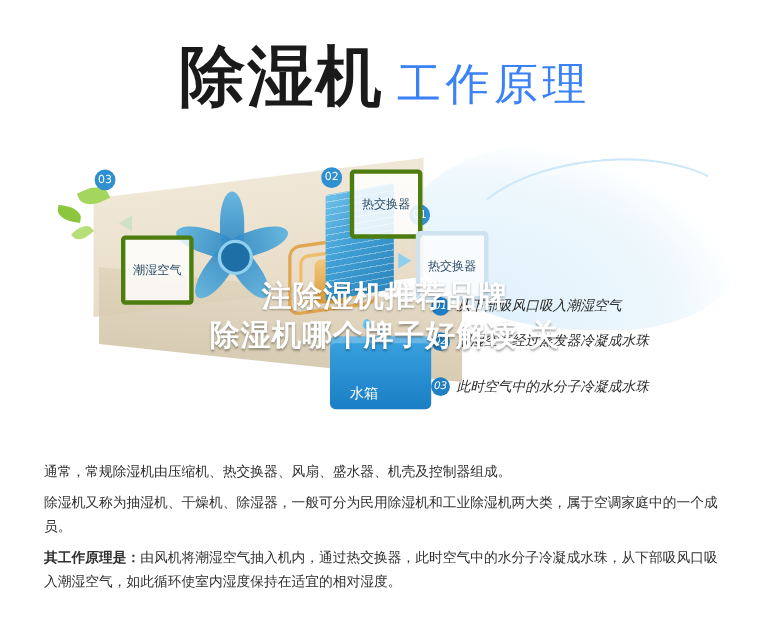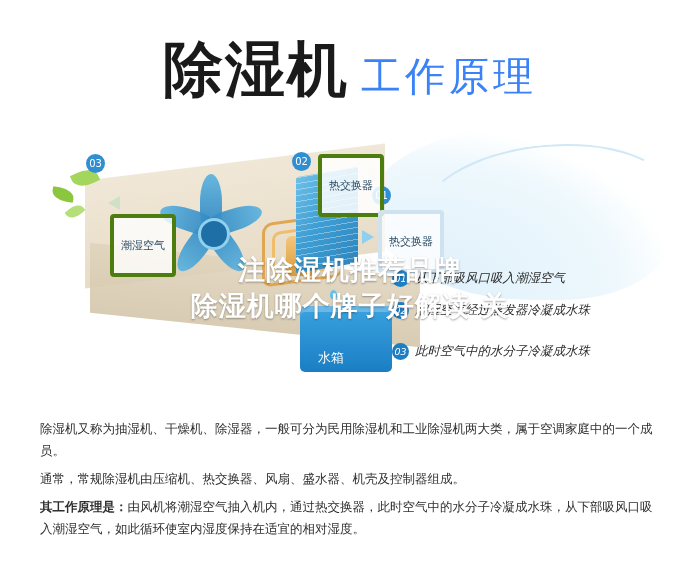--- a/index.html
+++ b/index.html
@@ -391,18 +391,18 @@
     </div>
 
   </div>
 
   <div class="watermark">
     <div>注除湿机推荐品牌</div>
     <div>除湿机哪个牌子好解读 关</div>
   </div>
 
   <div class="body-text">
+    <p>通常，常规除湿机由压缩机、热交换器、风扇、盛水器、机壳及控制器组成。</p>
     <p>除湿机又称为抽湿机、干燥机、除湿器，一般可分为民用除湿机和工业除湿机两大类，属于空调家庭中的一个成员。</p>
-    <p>通常，常规除湿机由压缩机、热交换器、风扇、盛水器、机壳及控制器组成。</p>
     <p><span class="lead">其工作原理是：</span><span>由风机将潮湿空气抽入机内，通过热交换器，此时空气中的水分子冷凝成水珠，从下部吸风口吸入潮湿空气，如此循环使室内湿度保持在适宜的相对湿度。</span></p>
   </div>
 
 </div>
 
 </body></html>

